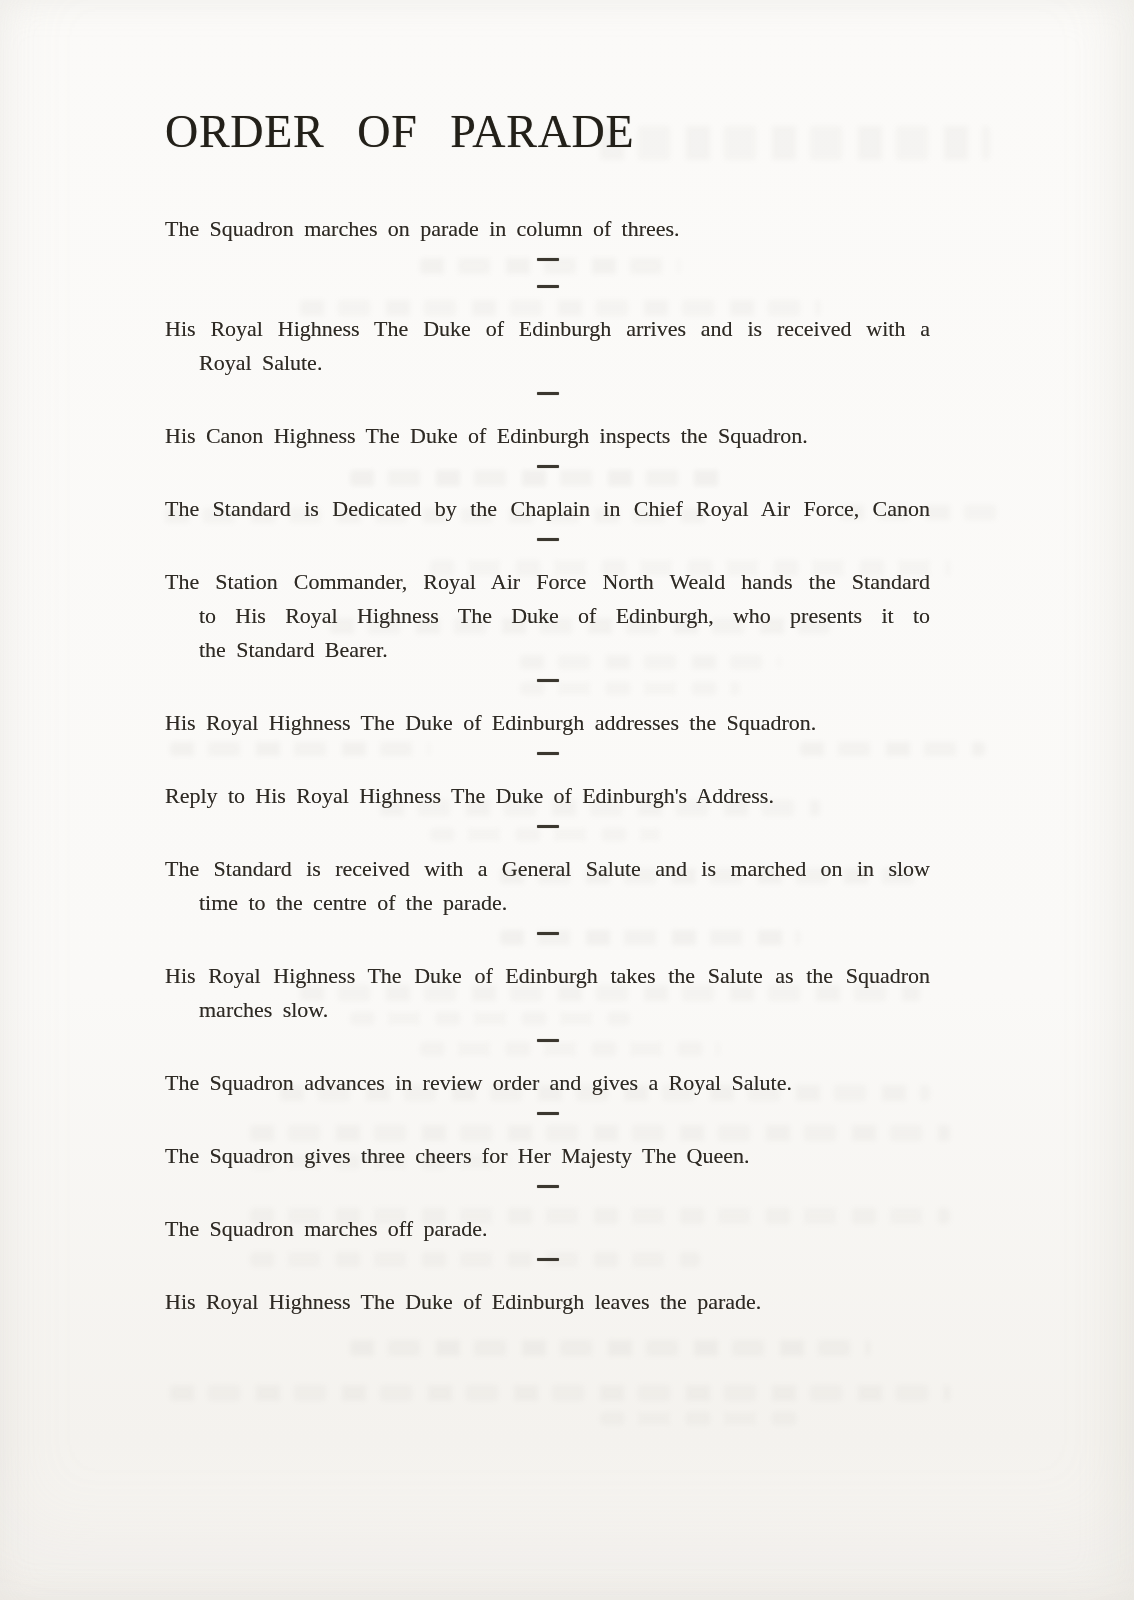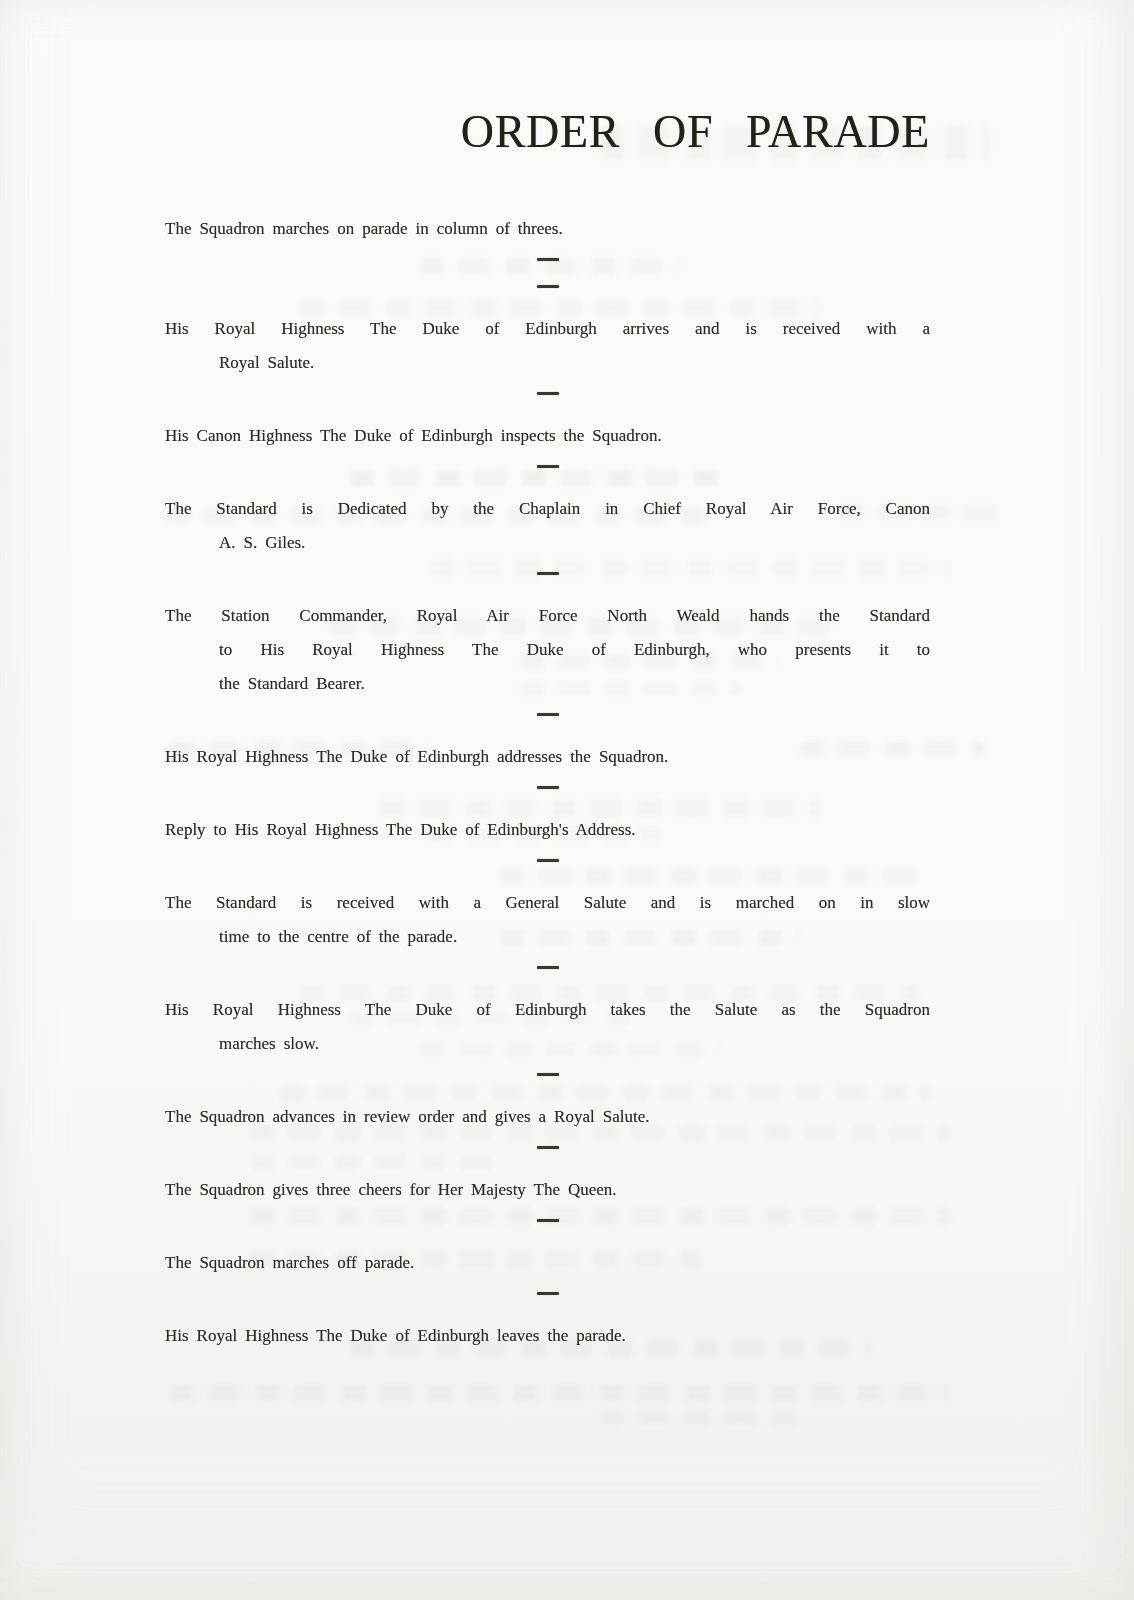--- a/index.html
+++ b/index.html
@@ -25,35 +25,35 @@
       rgba(152,149,140,0.45) 38px, rgba(152,149,140,0.45) 70px,
       transparent 70px, transparent 86px);
     filter:blur(2.4px);
     border-radius:4px;
   }
   
   .content{position:relative;padding:106px 204px 0 165px;}
   .title{
     margin:0 0 54px 0;
     font-size:46px;line-height:52px;font-weight:400;
-    text-align:right;
+    text-align:left;
     letter-spacing:0.015em;word-spacing:0.45em;
     color:#232019;
     text-shadow:0 0 0.7px rgba(35,32,25,0.55);
   }
   .para{
     margin:0 0 4px 0;
-    font-size:17px;line-height:34px;
+    font-size:22px;line-height:34px;
     word-spacing:0.22em;
     padding:0;
     text-shadow:0 0 0.6px rgba(46,42,36,0.45);
   }
   .line{display:block;}
   .line.j{text-align:justify;text-align-last:justify;}
-  .line.indent{margin-left:54px;}
+  .line.indent{margin-left:34px;}
   .divider{
     width:22px;height:3px;border-radius:1px;
     margin:12px auto 24px auto;
     background:#3b372f;
     box-shadow:0 0 1px rgba(59,55,47,0.6);
   }
 </style>
 </head>
 <body>
 
@@ -107,21 +107,20 @@
       </p>
       <div class="divider"></div>
 
       <p class="para">
         <span class="line">His Canon Highness The Duke of Edinburgh inspects the Squadron.</span>
       </p>
       <div class="divider"></div>
 
       <p class="para">
         <span class="line j">The Standard is Dedicated by the Chaplain in Chief Royal Air Force, Canon</span>
-        <span class="line indent">A. S. Giles.</span>
       </p>
       <div class="divider"></div>
 
       <p class="para">
         <span class="line j">The Station Commander, Royal Air Force North Weald hands the Standard</span>
         <span class="line j indent">to His Royal Highness The Duke of Edinburgh, who presents it to</span>
         <span class="line indent">the Standard Bearer.</span>
       </p>
       <div class="divider"></div>
 

